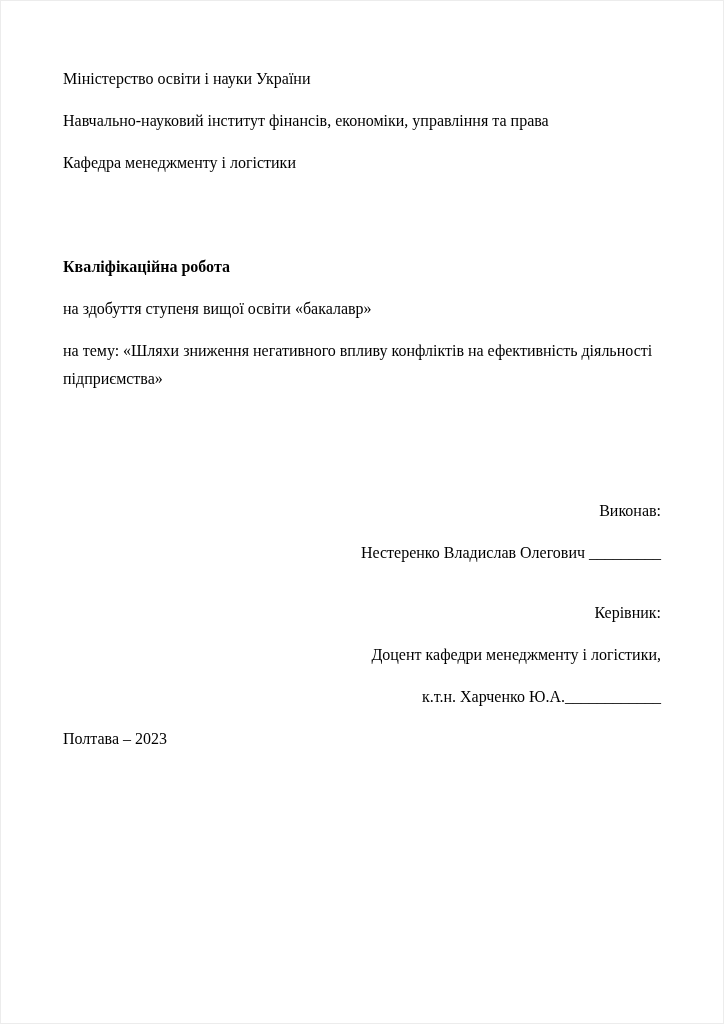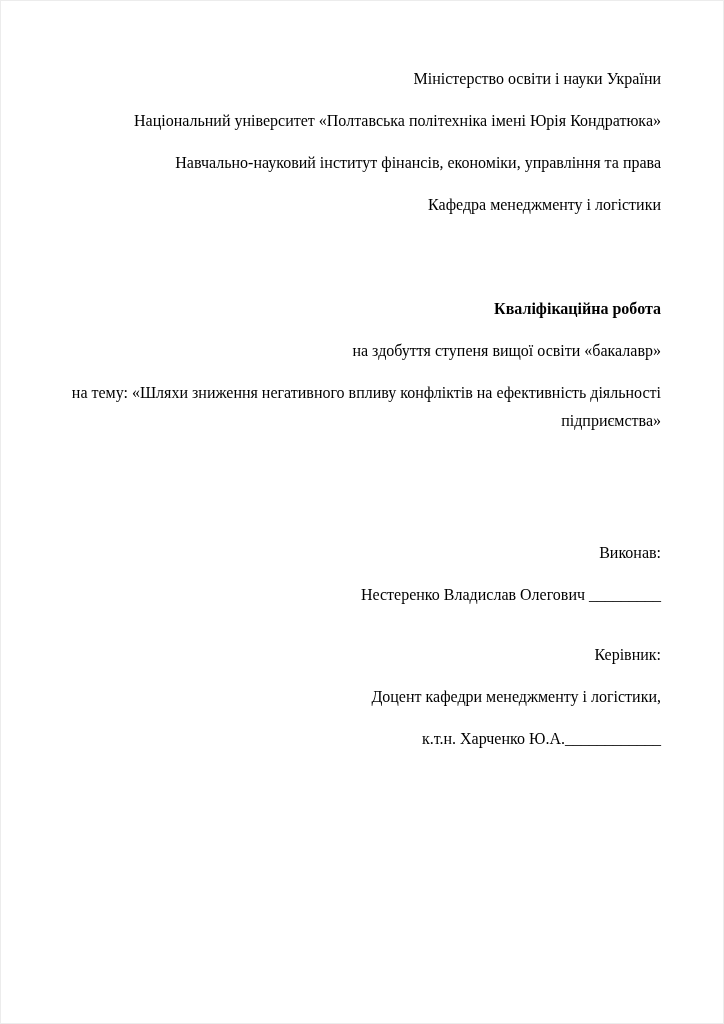--- a/index.html
+++ b/index.html
@@ -19,21 +19,21 @@
     font-size: 16px;
     color: #000000;
   }
   .page p {
     margin: 0 0 14px 0;
     line-height: 28px;
   }
   .doc-header p,
   .title-block p,
   .doc-footer p {
-    text-align: right;
+    text-align: left;
   }
   .title-block {
     margin-top: 76px;
   }
   .title-block .work-title {
     font-weight: bold;
   }
   .signatures {
     margin-top: 104px;
     margin-left: 275px;
@@ -47,21 +47,20 @@
     margin-top: 0;
   }
 </style>
 </head>
 <body>
 
 <div class="page">
 
   <header class="doc-header">
     <p>Міністерство освіти і науки України</p>
-    <p>Національний університет «Полтавська політехніка імені Юрія Кондратюка»</p>
     <p>Навчально-науковий інститут фінансів, економіки, управління та права</p>
     <p>Кафедра менеджменту і логістики</p>
   </header>
 
   <section class="title-block">
     <p class="work-title">Кваліфікаційна робота</p>
     <p>на здобуття ступеня вищої освіти «бакалавр»</p>
     <p>на тему: «Шляхи зниження негативного впливу конфліктів на ефективність діяльності підприємства»</p>
   </section>
 
@@ -70,14 +69,17 @@
       <p>Виконав:</p>
       <p>Нестеренко Владислав Олегович _________</p>
     </div>
     <div class="supervisor-block">
       <p>Керівник:</p>
       <p>Доцент кафедри менеджменту і логістики,</p>
       <p>к.т.н. Харченко Ю.А.____________</p>
     </div>
   </section>
 
+  <footer class="doc-footer">
+    <p>Полтава – 2023</p>
+  </footer>
 
 </div>
 
 </body></html>

